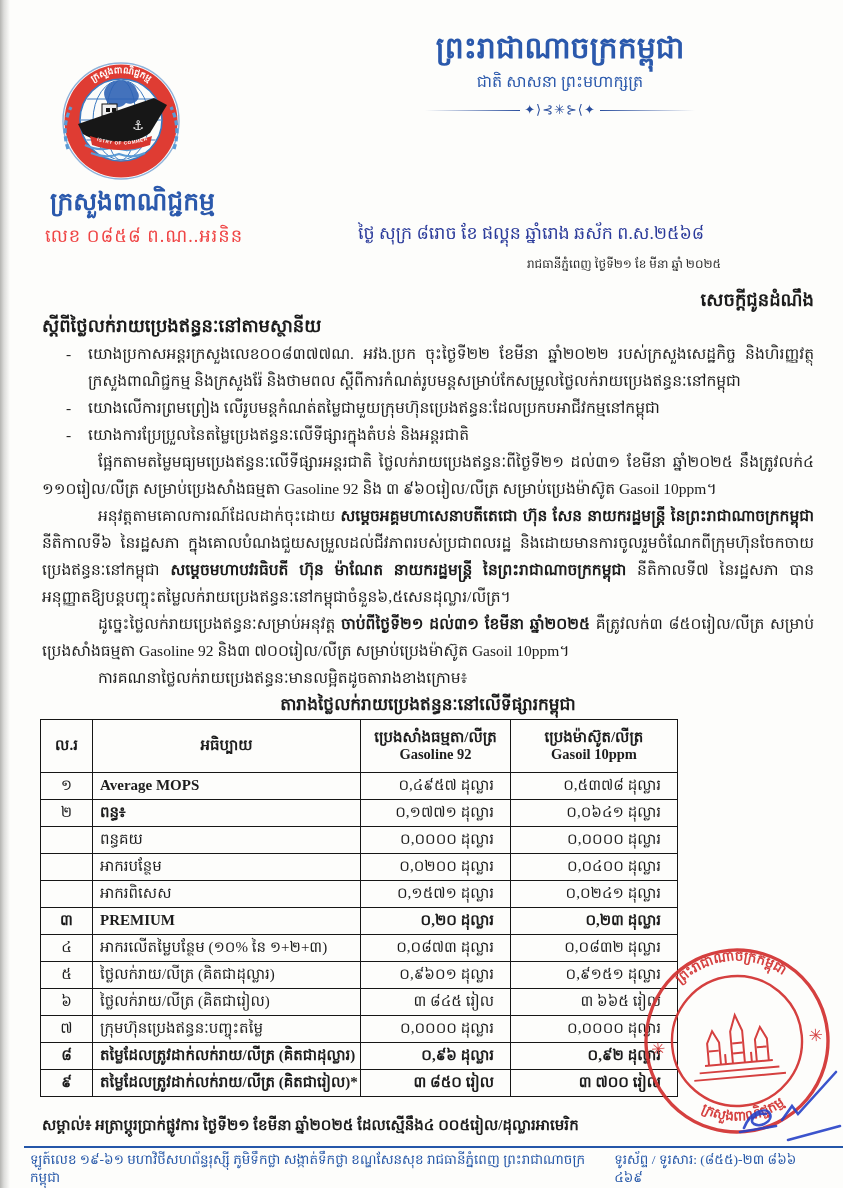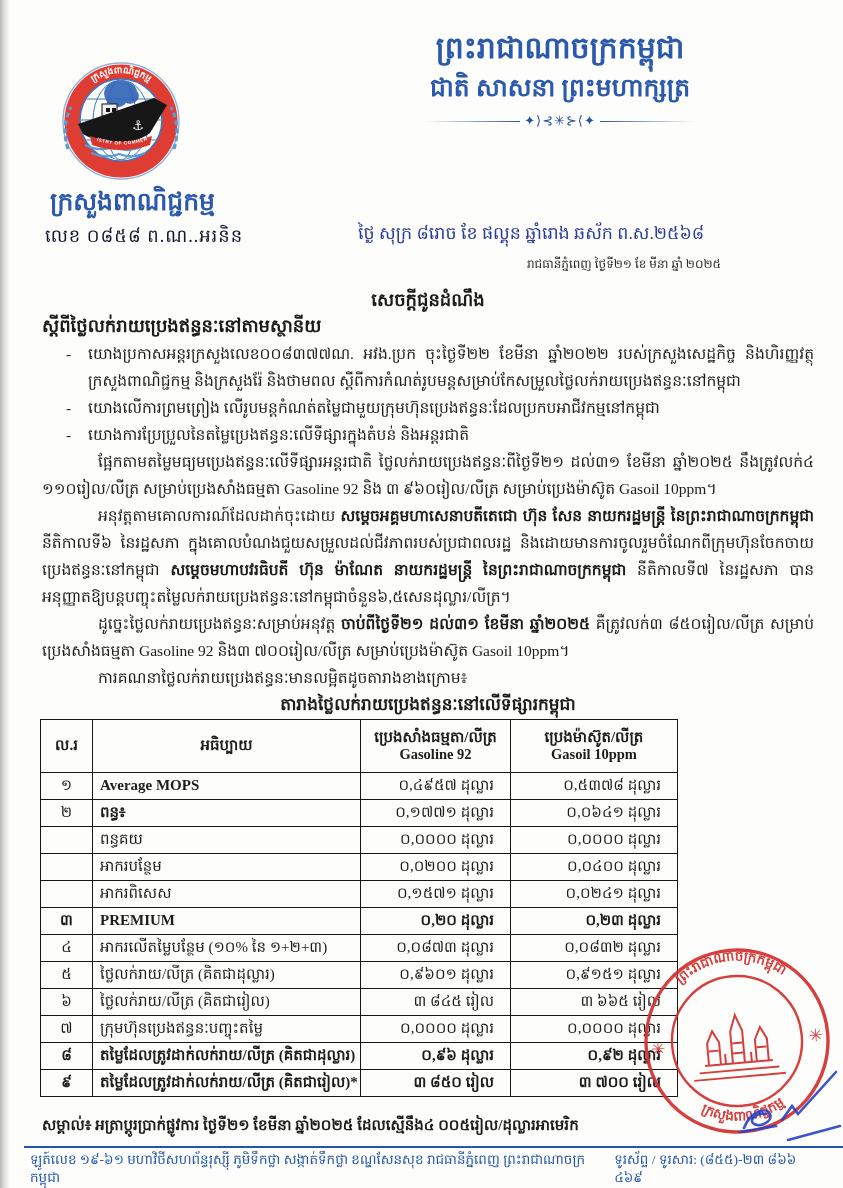--- a/index.html
+++ b/index.html
@@ -4,36 +4,36 @@
 <style>
   html,body{margin:0;padding:0;background:#e8e8e6;}
   .page{position:relative;width:843px;height:1188px;margin:0 auto;background:#fdfdfb;
         font-family:"Liberation Serif","DejaVu Serif",serif;color:#1c1c1c;overflow:hidden;}
   .page::before{content:"";position:absolute;left:0;top:0;bottom:0;width:10px;
         background:linear-gradient(to right,#b5b5b2 0,#dddddb 4px,rgba(255,255,255,0) 10px);z-index:5;}
 
   
   .hdr-right{position:absolute;left:300px;top:30px;width:520px;text-align:center;}
   .kingdom{font-size:30px;font-weight:bold;color:#2b59ac;line-height:1.2;}
-  .motto{font-size:25px;font-weight:bold;color:#2b59ac;line-height:1.25;margin-top:6px;}
+  .motto{font-size:16px;font-weight:normal;color:#2b59ac;line-height:1.25;margin-top:6px;}
   .orn{display:flex;align-items:center;justify-content:center;margin-top:10px;color:#2b4f9e;}
   .orn .line{height:1px;background:linear-gradient(to right,rgba(43,79,158,0),#2b4f9e);width:95px;}
   .orn .line.r{background:linear-gradient(to left,rgba(43,79,158,0),#2b4f9e);}
   .orn .glyphs{font-size:13px;letter-spacing:1px;padding:0 4px;}
 
   .logo{position:absolute;left:60px;top:60px;width:122px;height:122px;}
   .ministry-name{position:absolute;left:50px;top:186px;width:260px;font-size:25px;font-weight:bold;color:#2b59ac;}
 
-  .ref-line{position:absolute;left:45px;top:224px;font-size:18px;color:#0f172a;letter-spacing:1px;}
+  .ref-line{position:absolute;left:45px;top:224px;font-size:18px;color:#ef4444;letter-spacing:1px;}
   .lunar{position:absolute;left:358px;top:222px;width:470px;font-size:17.5px;color:#2a3a9a;}
   .issue-date{position:absolute;left:420px;top:256px;width:408px;text-align:center;font-size:12px;color:#252525;}
 
   
   .body-flow{position:absolute;left:42px;top:288px;width:772px;font-size:15.5px;line-height:27px;}
-  .doc-title{height:24px;text-align:center;font-size:18px;font-weight:bold;line-height:24px;}
+  .doc-title{height:24px;text-align:right;font-size:18px;font-weight:bold;line-height:24px;}
   .doc-subtitle{height:28px;text-align:left;font-size:18px;font-weight:bold;line-height:28px;}
   .bullets{margin-top:0;}
   .bullet{display:flex;overflow:hidden;}
   .bullet .dash{width:22px;padding-left:24px;flex:none;}
   .bullet .bt{flex:1;text-align:justify;overflow-wrap:anywhere;}
   .b1{height:54px;}.b2{height:27px;}.b3{height:27px;}
   .para{text-indent:56px;text-align:justify;overflow:hidden;overflow-wrap:anywhere;margin:0;}
   .p1{height:54px;}.p2{height:108px;}.p3{height:54px;}.p4{height:27px;}
   .table-title{height:28px;text-align:center;font-size:17px;font-weight:bold;line-height:28px;}
 

